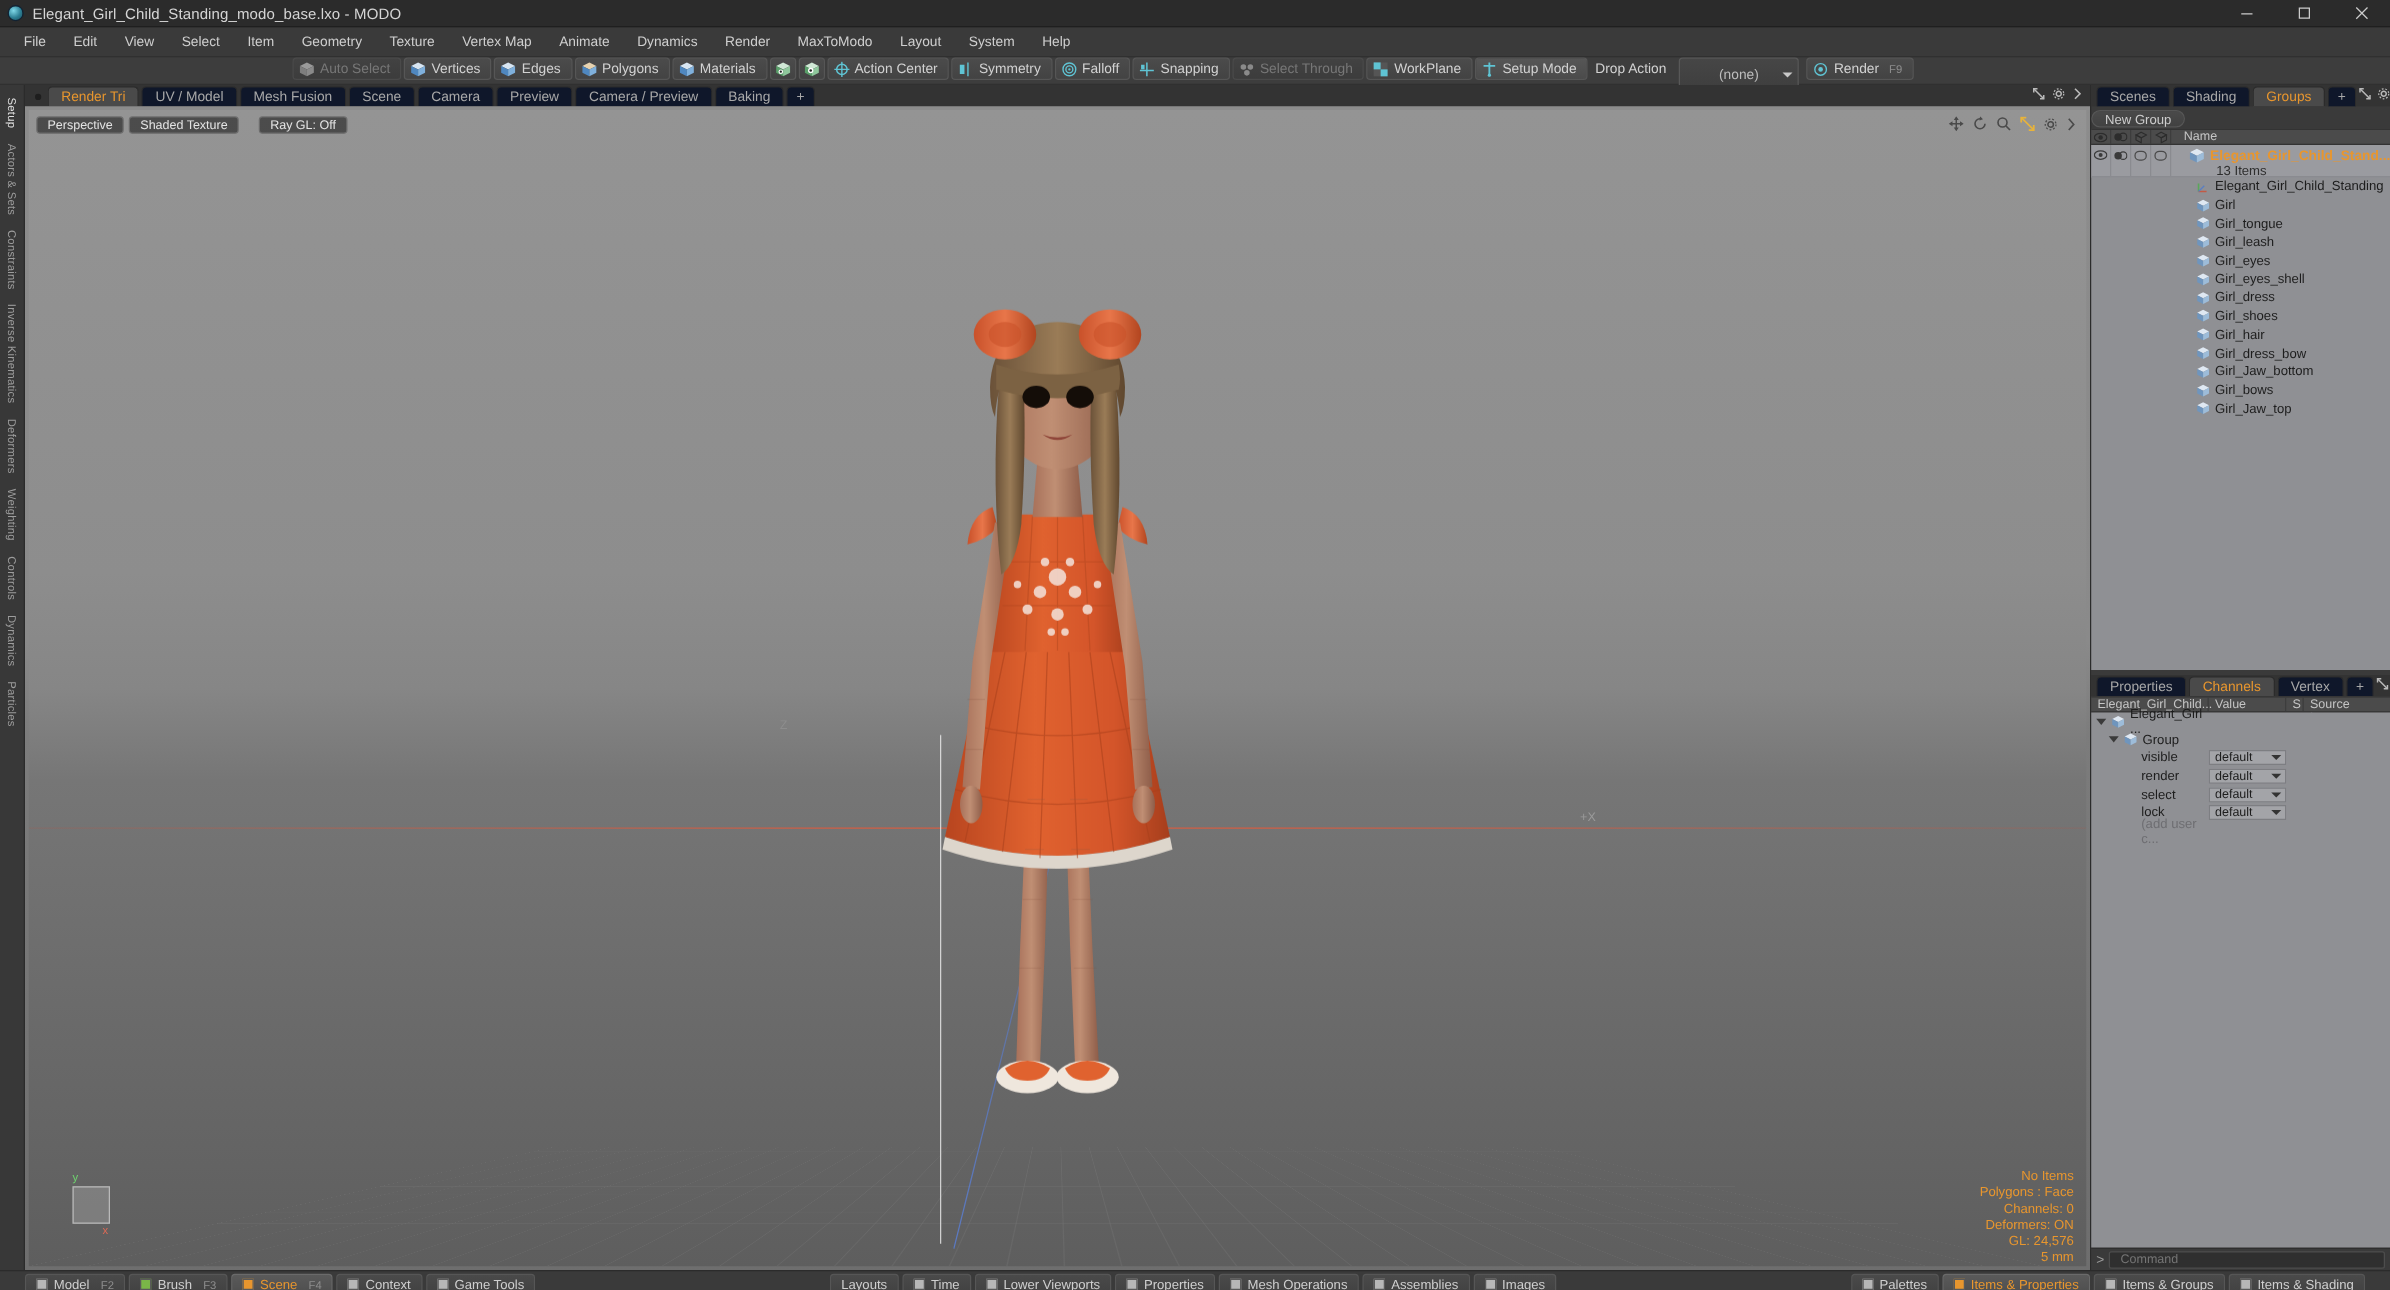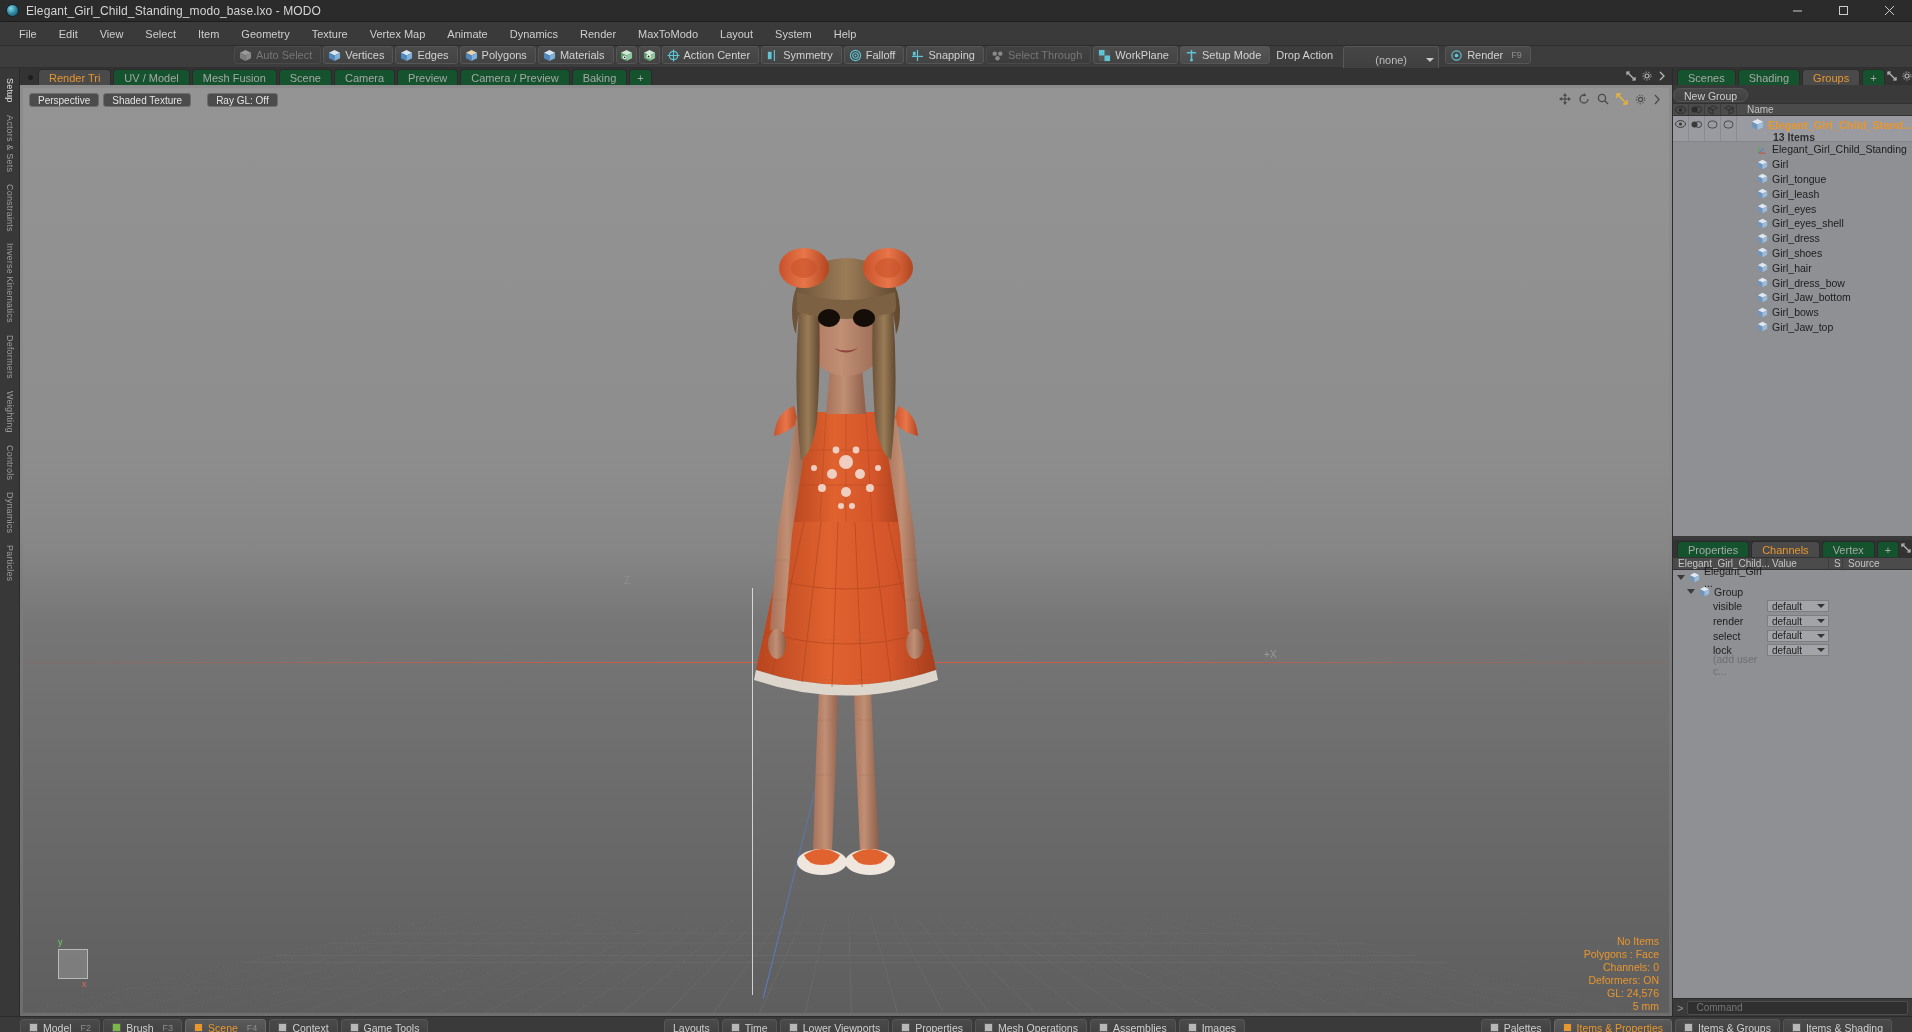--- a/index.html
+++ b/index.html
@@ -51,21 +51,21 @@
     letter-spacing:.2px; padding:3px 0; }
   .rail-lbl.sel { color:#e0e0e0; }
 
   
   .center { flex:1; display:flex; flex-direction:column; min-width:0; }
   .tabrow { height:17px; background:#333; display:flex; align-items:flex-end;
     padding-left:6px; position:relative; }
   .tabrow .dot { width:5px;height:5px;border-radius:50%;background:#1e1e1e;
     margin:0 5px 5px 2px; }
   .vtab { height:16px; line-height:16px; padding:0 10px; font-size:11px; color:#a8a8a8;
-    background:#14532d; border:1px solid #2b2b2b; border-bottom:none;
+    background:#0f172a; border:1px solid #2b2b2b; border-bottom:none;
     border-radius:4px 4px 0 0; margin-right:2px; }
   .vtab.active { background:#4a4a4a; color:#e8962e; }
   .vtab.plus { padding:0 7px; }
   .tabrow .rgt { margin-left:auto; display:flex; align-items:center; gap:6px;
     padding:0 6px 2px 0; }
 
   .viewport { flex:1; position:relative; overflow:hidden;
     background:linear-gradient(#8c8c8c 0%, #8a8a8a 46%, #7c7c7c 54%, #6e6e6e 100%); }
   .vp-inner { position:absolute; inset:3px; overflow:hidden;
     background:linear-gradient(#949494 0%, #8d8d8d 40%, #868686 50%, #767676 58%, #5e5e5e 100%); }
@@ -117,21 +117,21 @@
     border-right:1px solid #3d3d3d; height:100%; }
   .lh-name { padding-left:10px; }
   .itemlist { flex:0 0 auto; height:420px; background:#8f9094; overflow:hidden; position:relative; }
   .grprow { height:26px; background:#9a9ba0; display:flex; align-items:flex-start;
     border-bottom:1px solid #85868b; position:relative; }
   .gcols { display:flex; height:100%; }
   .gcol { width:16px; display:flex; align-items:flex-start; justify-content:center;
     padding-top:4px; border-right:1px solid #8a8b90; height:100%; }
   .gname { padding:2px 0 0 14px; display:flex; flex-direction:column; }
   .gname .t { color:#e8962e; font-size:11px; font-weight:bold; display:flex; align-items:center; gap:4px; }
-  .gname .s { color:#2e2e2e; font-size:10.5px; padding-left:22px;font-weight:bold; }
+  .gname .s { color:#2e2e2e; font-size:10.5px; padding-left:22px; }
   .irow { height:14.8px; display:flex; align-items:center; padding-left:84px;
     font-size:10.5px; color:#1d1d1d; gap:4px; }
 
   .sep-h { height:4px; background:#3a3a3a; }
 
   
   .chan-tabs { height:17px; background:#333; display:flex; align-items:flex-end; padding-left:4px; }
   .chan-hdr { height:13px; background:#4b4b4b; display:flex; align-items:center;
     font-size:10px; color:#c5c5c5; border-top:1px solid #333; border-bottom:1px solid #333; }
   .chan-hdr div { border-right:1px solid #3d3d3d; height:100%; display:flex; align-items:center; padding-left:5px; }

